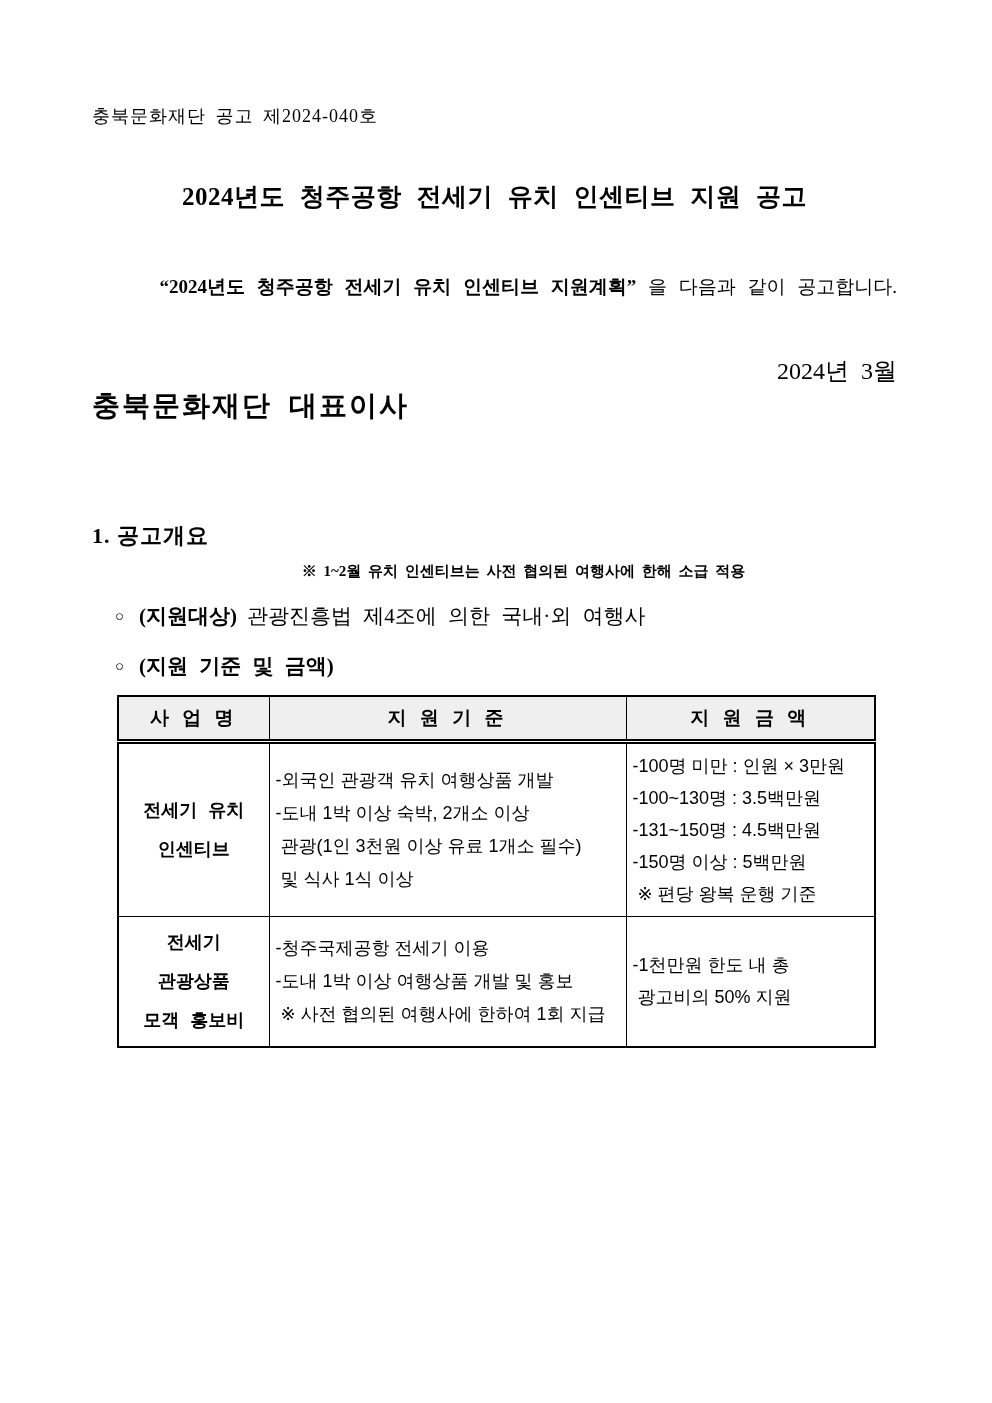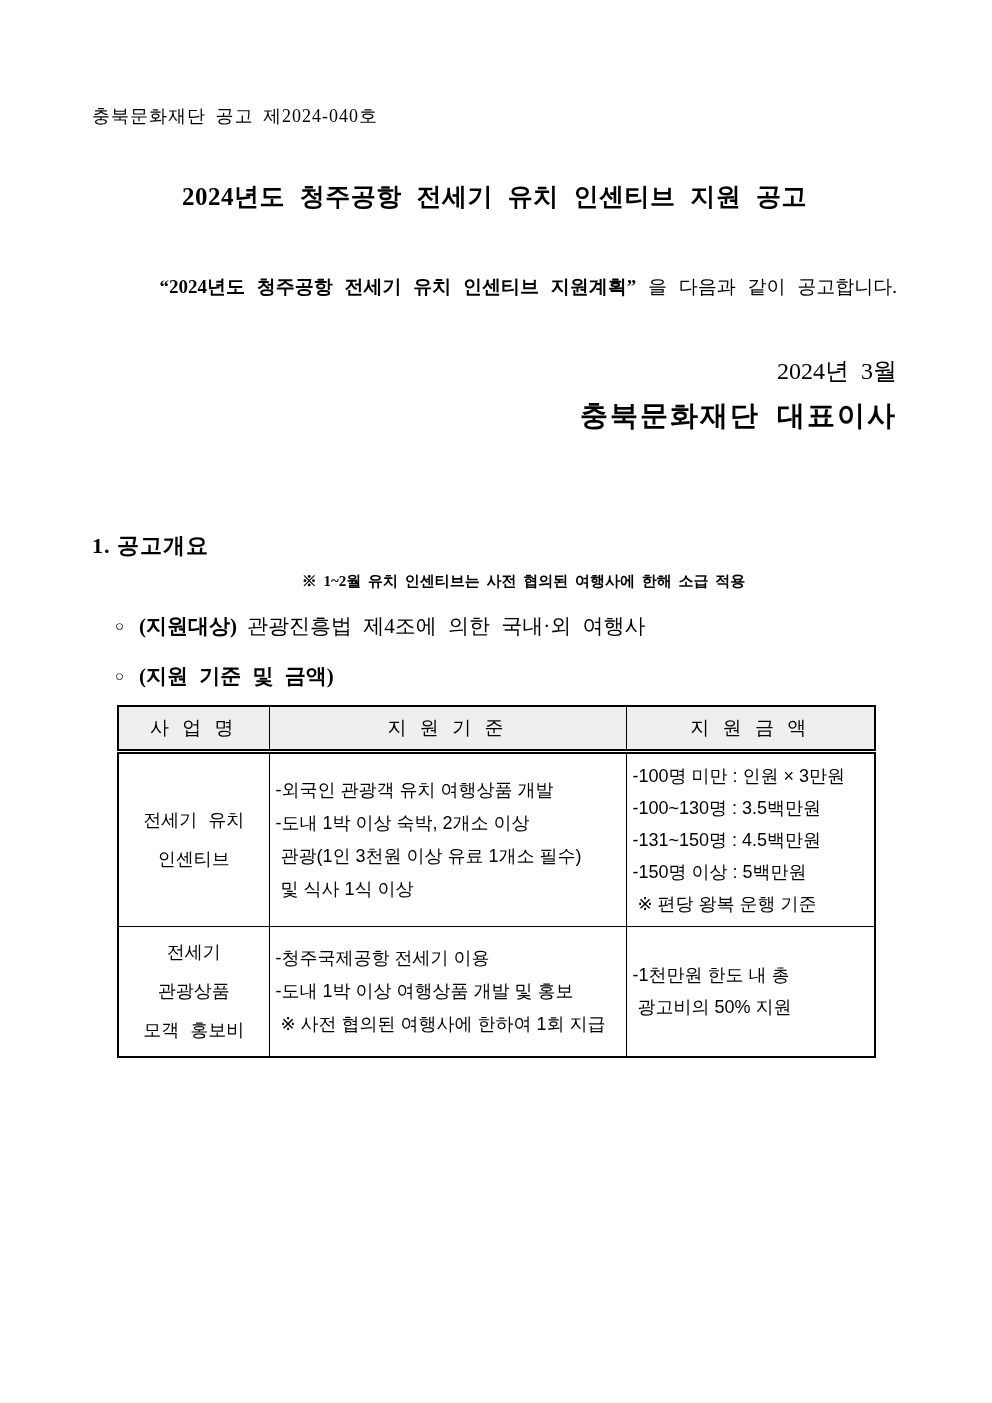--- a/index.html
+++ b/index.html
@@ -25,21 +25,21 @@
   .intro {
     margin: 48px 0 0 0;
     font-size: 19px; line-height: 52px;
     text-indent: 38px;
     word-spacing: 7px;
     text-align: right;
   }
   .intro .q { font-weight: bold; }
 
   .date-line { margin-top: 42px; text-align: right; font-size: 24px; word-spacing: 6px; }
-  .signer-line { margin-top: 10px; text-align: right; font-size: 28px; font-weight: bold; letter-spacing: 2px; word-spacing: 8px; }
+  .signer-line { text-align: left; font-size: 28px; font-weight: bold; letter-spacing: 2px; word-spacing: 8px; }
 
   .sec-heading { margin: 96px 0 0 0; font-size: 22px; font-weight: bold; letter-spacing: 1px; }
 
   .items { margin-top: 4px; }
   .item { margin: 19px 0 0 23px; font-size: 21px; line-height: 31px; word-spacing: 6px; }
   .item .bullet { font-size: 15px; vertical-align: 2px; margin-right: 15px; }
   .item .lbl { font-weight: bold; }
   .item .txt { margin-left: 10px; }
   .note { margin: 9px 0 2px 58px; font-size: 15px; font-weight: bold; word-spacing: 3px; line-height: 22px; text-align: center; }
 
@@ -48,26 +48,26 @@
     width: 757px;
     border-collapse: collapse;
     table-layout: fixed;
     border: 2px solid #000;
     font-family: "Liberation Sans", "DejaVu Sans", sans-serif;
   }
   table.grid th, table.grid td { border: 1px solid #000; }
   table.grid th {
     background: var(--header-bg, #efefef);
     height: 45px;
-    font-size: 19px; font-weight: normal;
+    font-size: 19px; font-weight: bold;
     letter-spacing: 4px;
     border-bottom: 5px double #000;
   }
   table.grid td { vertical-align: middle; padding: 6px 6px; font-size: 18px; }
-  td.name { text-align: center; line-height: 39px; font-size: 19px; word-spacing: 6px; }
+  td.name { text-align: center; line-height: 39px; font-size: 19px; word-spacing: 6px; font-weight: bold; }
   td.criteria { padding-left: 11px; line-height: 33px; white-space: pre; font-size: 17.5px; }
   td.amount { padding-left: 8px; line-height: 32px; white-space: pre; font-size: 17.5px; }
   .bold-line { font-weight: normal; }
   tr.row-1 { height: 166px; }
   tr.row-2 { height: 130px; }
 </style>
 </head>
 <body>
 
 <div class="page">

